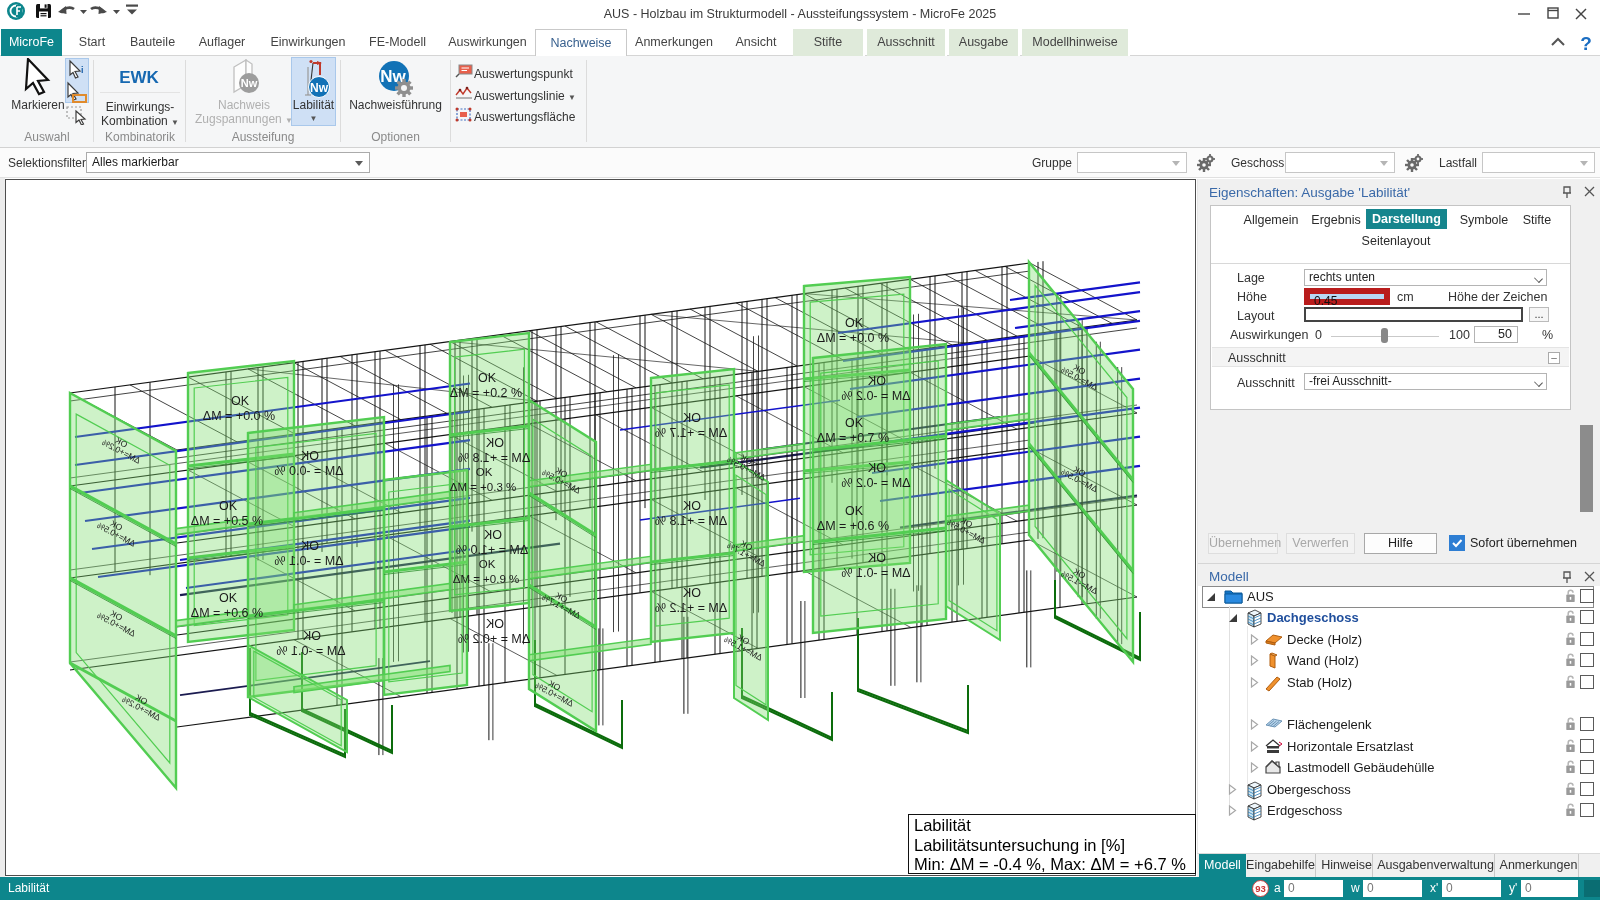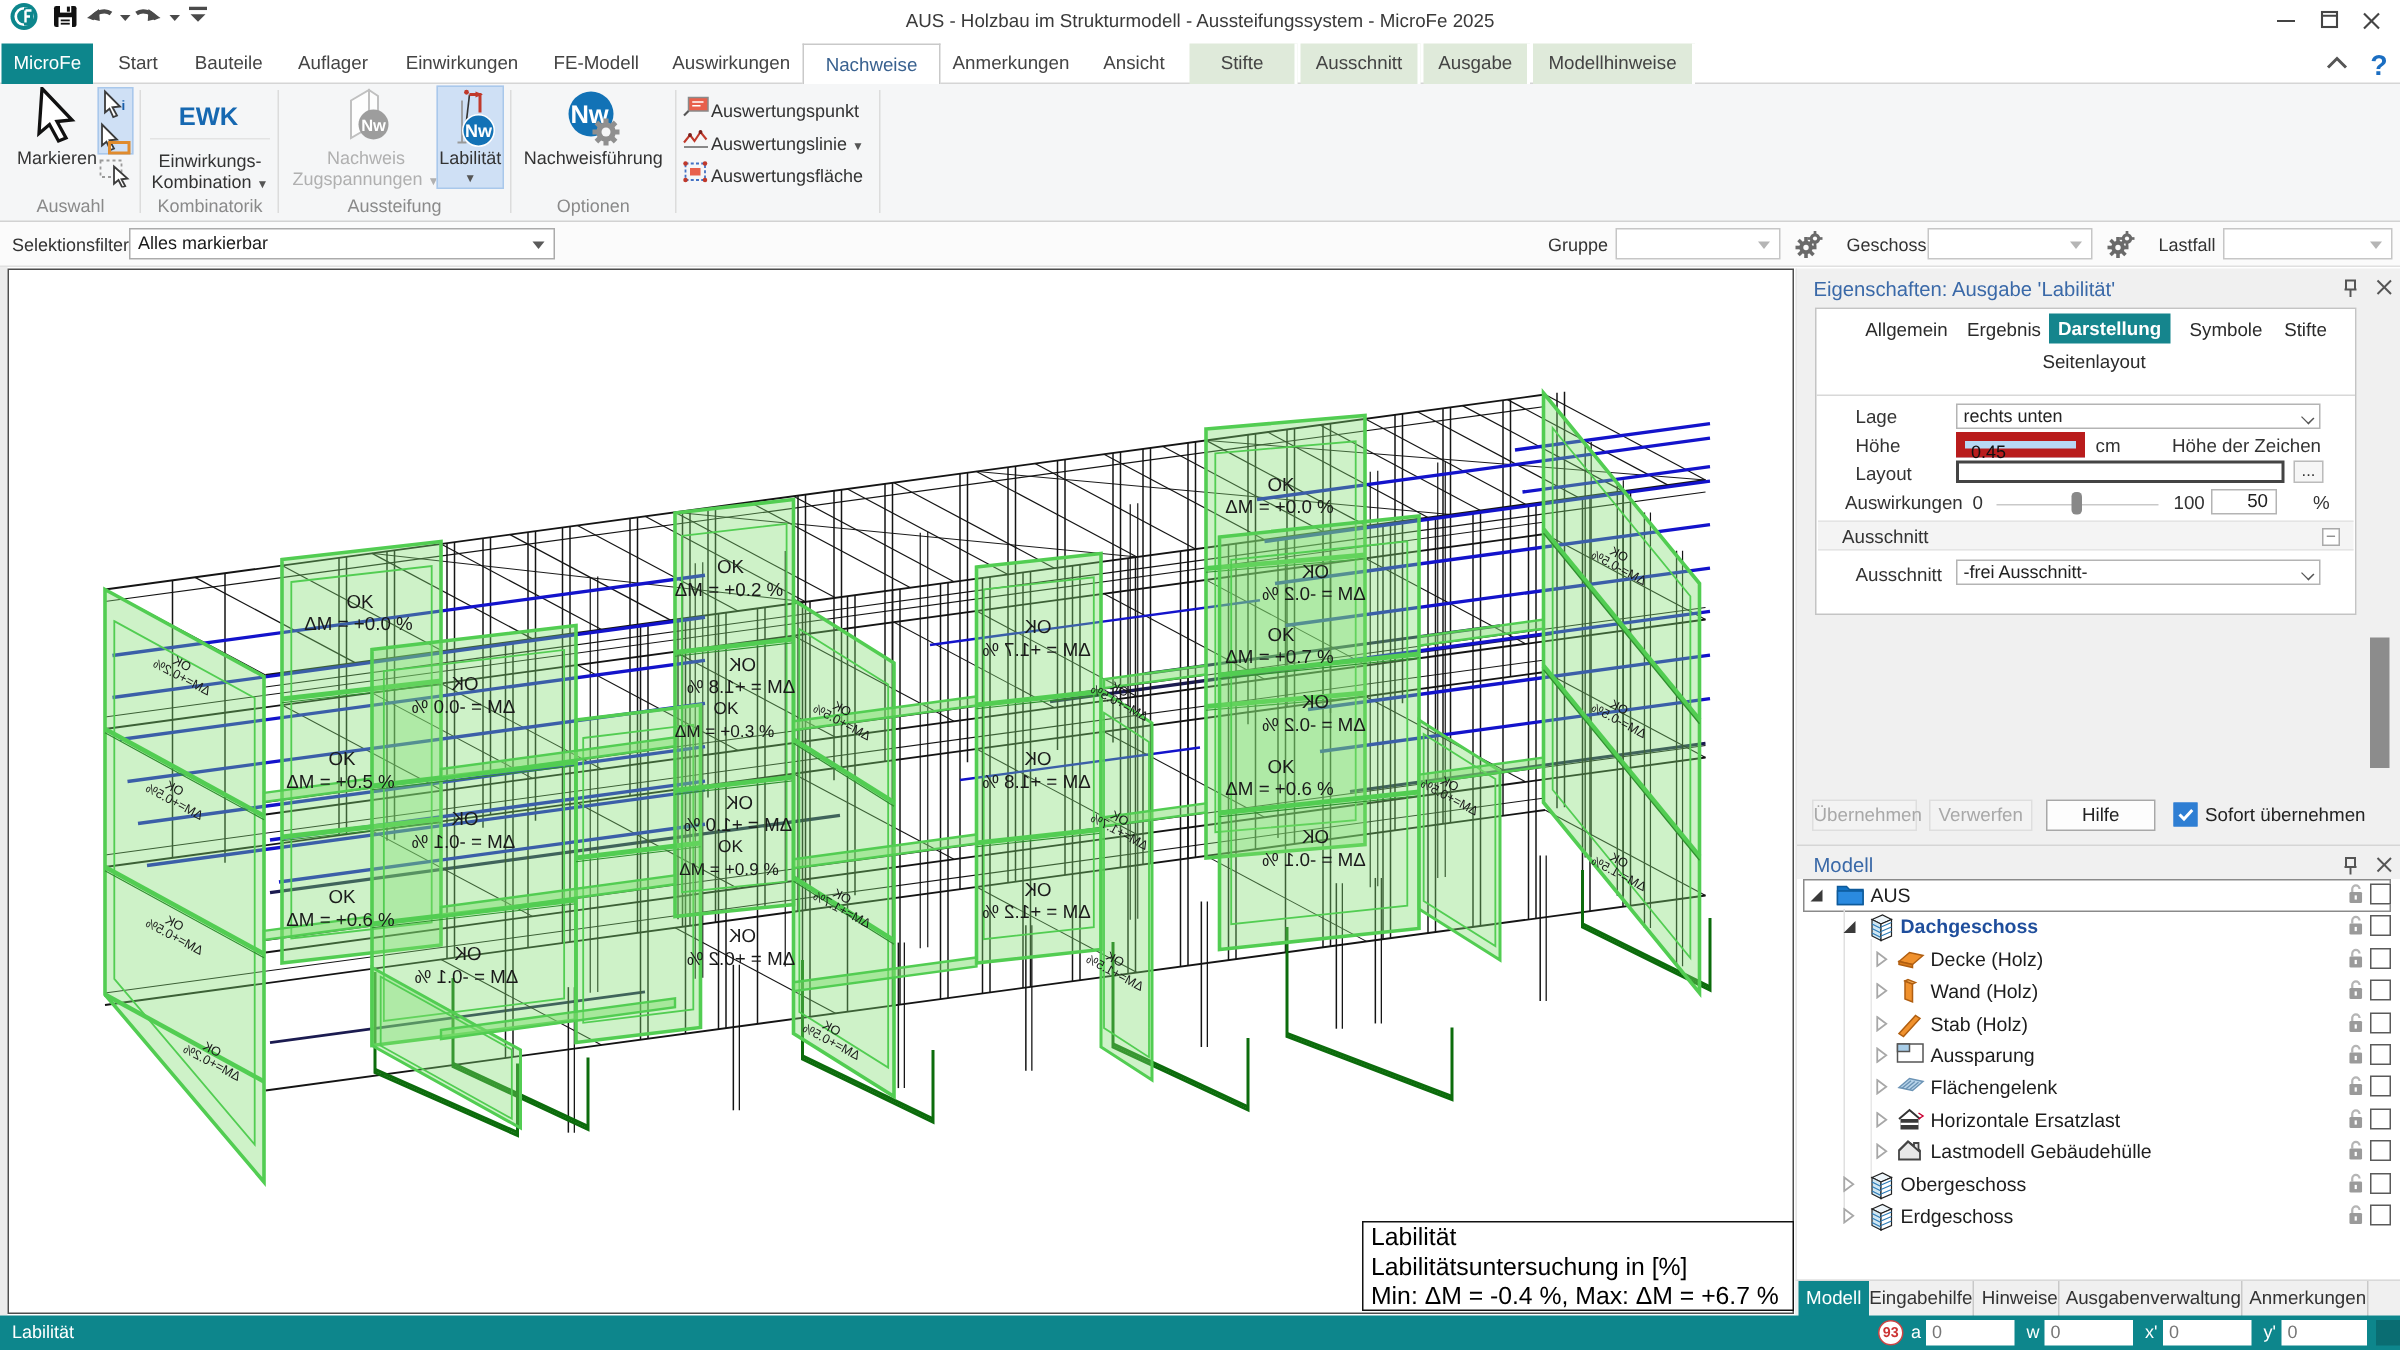--- a/index.html
+++ b/index.html
@@ -809,36 +809,20 @@
             <path d="M2 15 L13 3 L16 5 L5 17 Z" fill="#f0912d" stroke="#b05e10"></path>
           </svg>
           <div class="txt" style="left:89px;">Stab (Holz)</div>
           <svg class="lock" width="13" height="15" viewBox="0 0 13 15">
             <path d="M4 6 V4 a2.6 2.6 0 0 1 5.2 0" fill="none" stroke="#b5b5b5" stroke-width="1.6"></path>
             <rect x="2" y="6" width="9" height="8" rx="1" fill="#9a9a9a"></rect>
             <rect x="5.7" y="8.5" width="1.6" height="3" fill="#fff"></rect>
           </svg>
           <div class="cbx"></div>
         </div>
-<div class="trow" style="top:107px;">
-          <svg class="abs" style="left:52px;top:5px" width="9" height="11" viewBox="0 0 9 11">
-            <path d="M1.5 1 L7.5 5.5 L1.5 10 Z" fill="none" stroke="#a8a8a8" stroke-width="1.2"></path>
-          </svg>
-          <svg class="abs" style="left:66px;top:2px" width="19" height="14" viewBox="0 0 19 14">
-            <rect x="1" y="1" width="17" height="12" fill="#fff" stroke="#555"></rect>
-            <path d="M1 1 h8 v5 h-8 z" fill="#a8cde8" stroke="#555"></path>
-          </svg>
-          <div class="txt" style="left:89px;">Aussparung</div>
-          <svg class="lock" width="13" height="15" viewBox="0 0 13 15">
-            <path d="M4 6 V4 a2.6 2.6 0 0 1 5.2 0" fill="none" stroke="#b5b5b5" stroke-width="1.6"></path>
-            <rect x="2" y="6" width="9" height="8" rx="1" fill="#9a9a9a"></rect>
-            <rect x="5.7" y="8.5" width="1.6" height="3" fill="#fff"></rect>
-          </svg>
-          <div class="cbx"></div>
-        </div>
 <div class="trow" style="top:128px;">
           <svg class="abs" style="left:52px;top:5px" width="9" height="11" viewBox="0 0 9 11">
             <path d="M1.5 1 L7.5 5.5 L1.5 10 Z" fill="none" stroke="#a8a8a8" stroke-width="1.2"></path>
           </svg>
           <svg class="abs" style="left:66px;top:2px" width="20" height="14" viewBox="0 0 20 14">
             <path d="M2 9 L9 3 L18 5 L11 11 Z" fill="#b8d4ea" stroke="#6b93b5"></path>
             <path d="M4 9.5 L10 4.5 M6.5 10 L12.5 5 M9 10.5 L15 5.5" stroke="#6b93b5" fill="none"></path>
           </svg>
           <div class="txt" style="left:89px;">Flächengelenk</div>
           <svg class="lock" width="13" height="15" viewBox="0 0 13 15">

